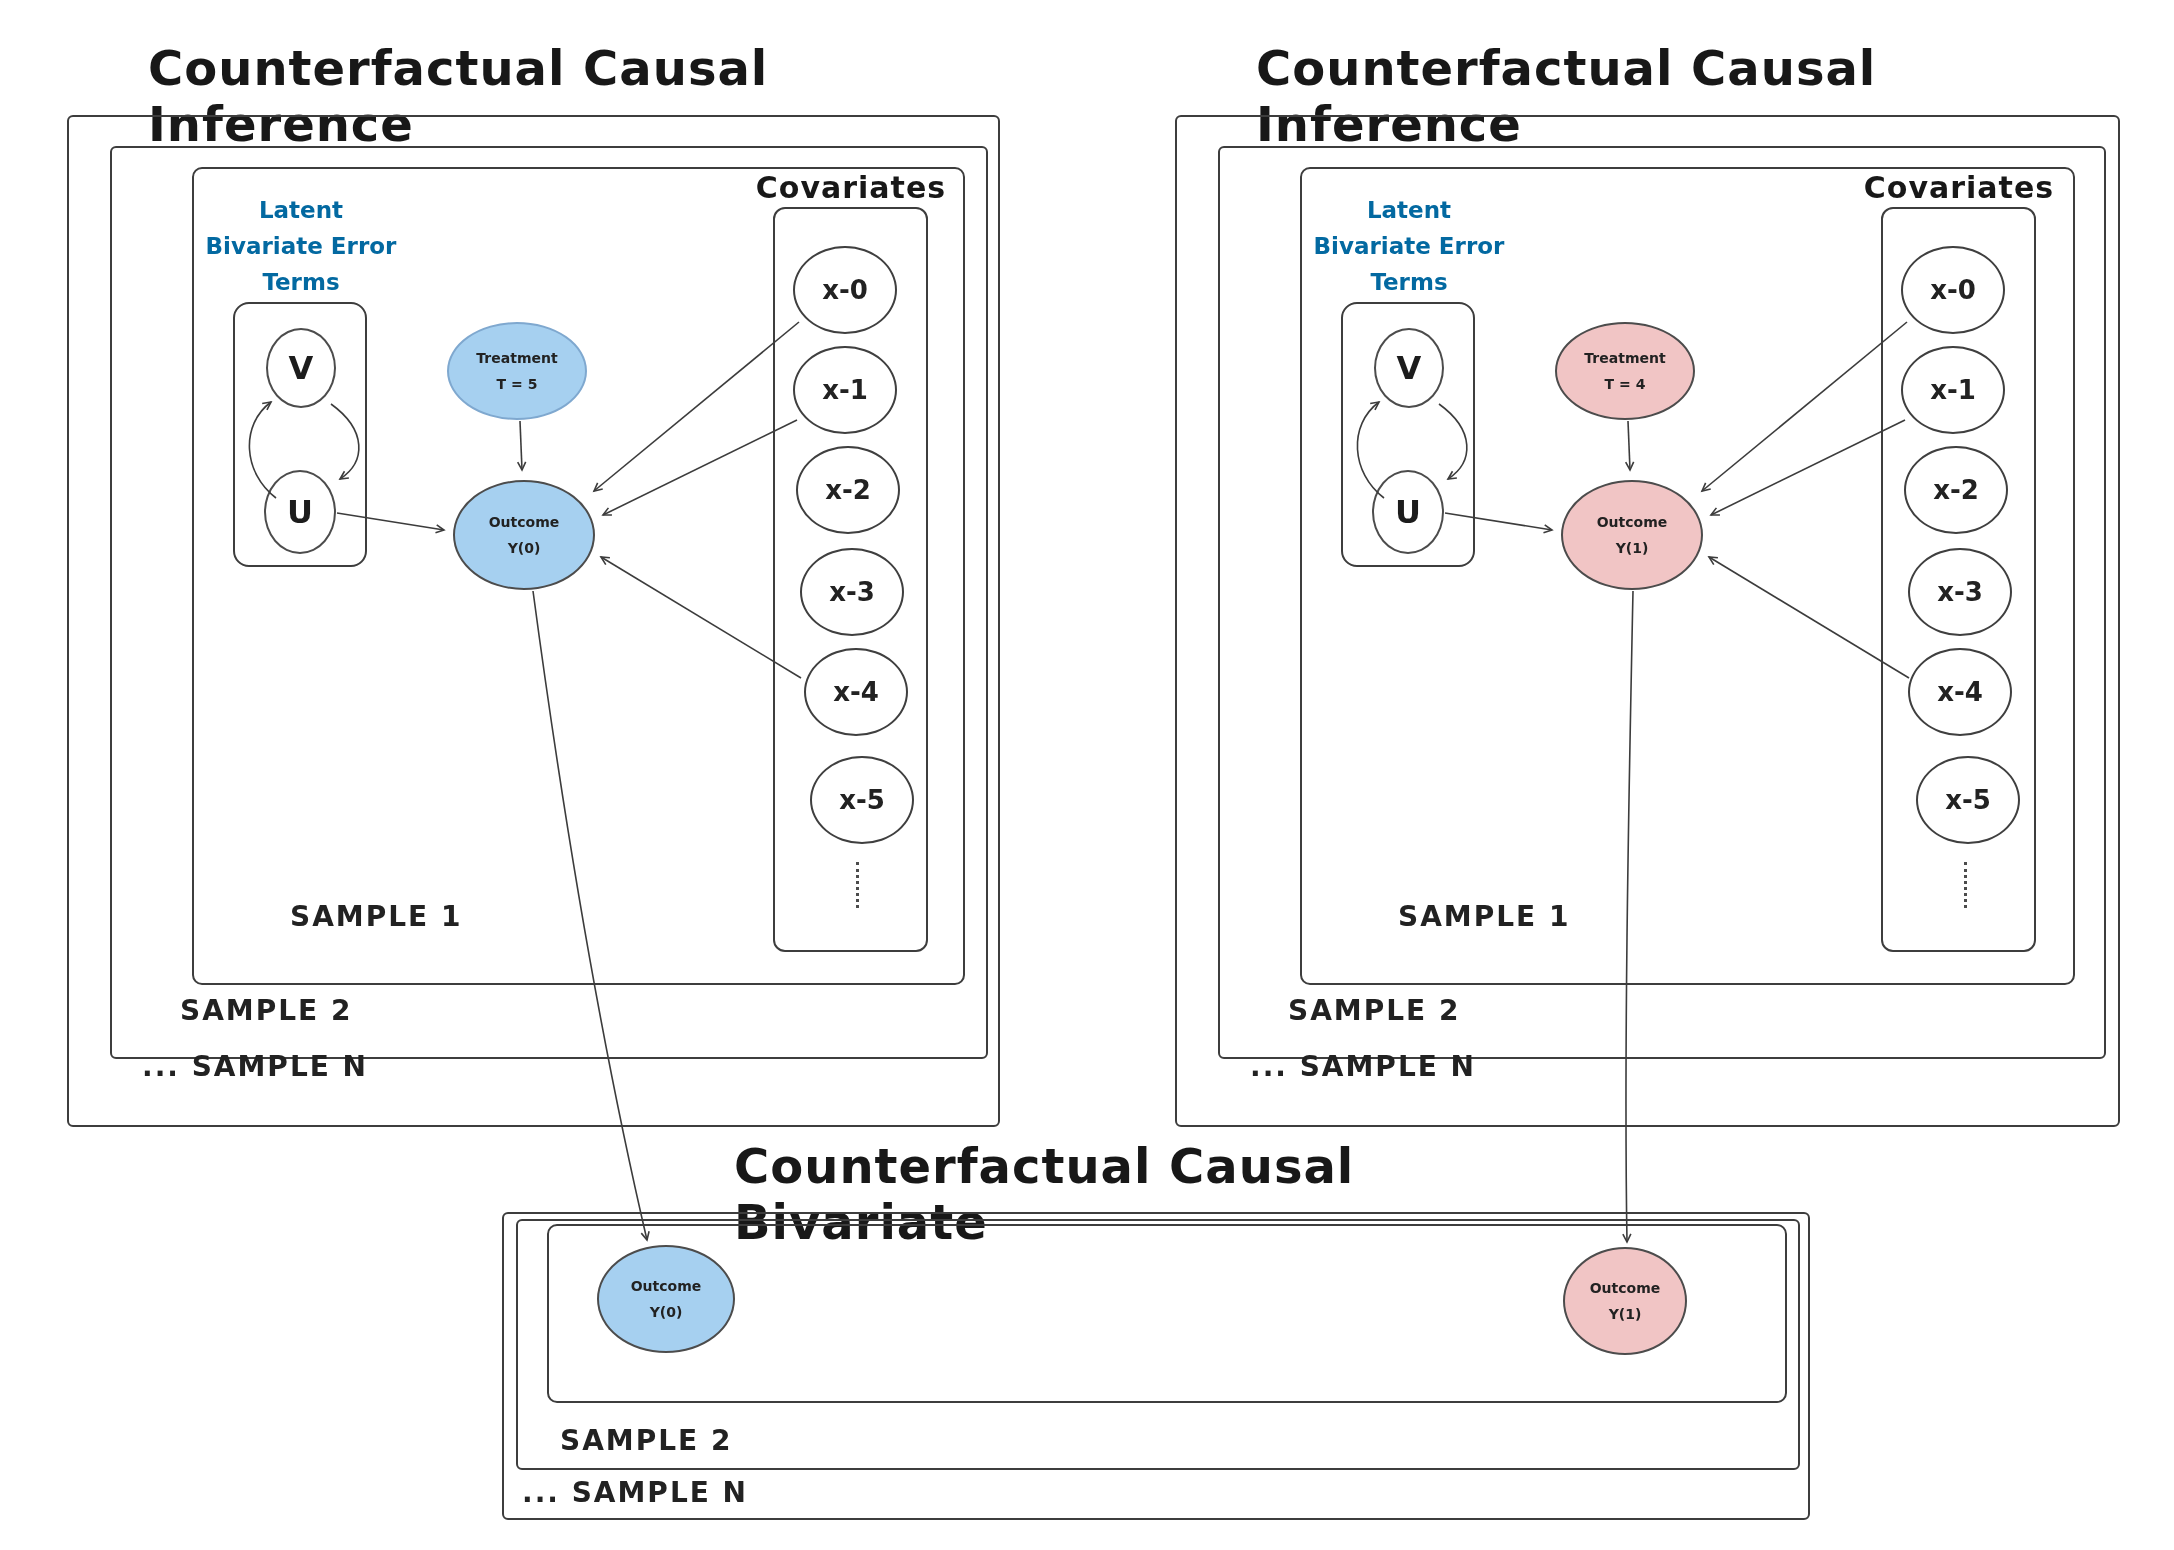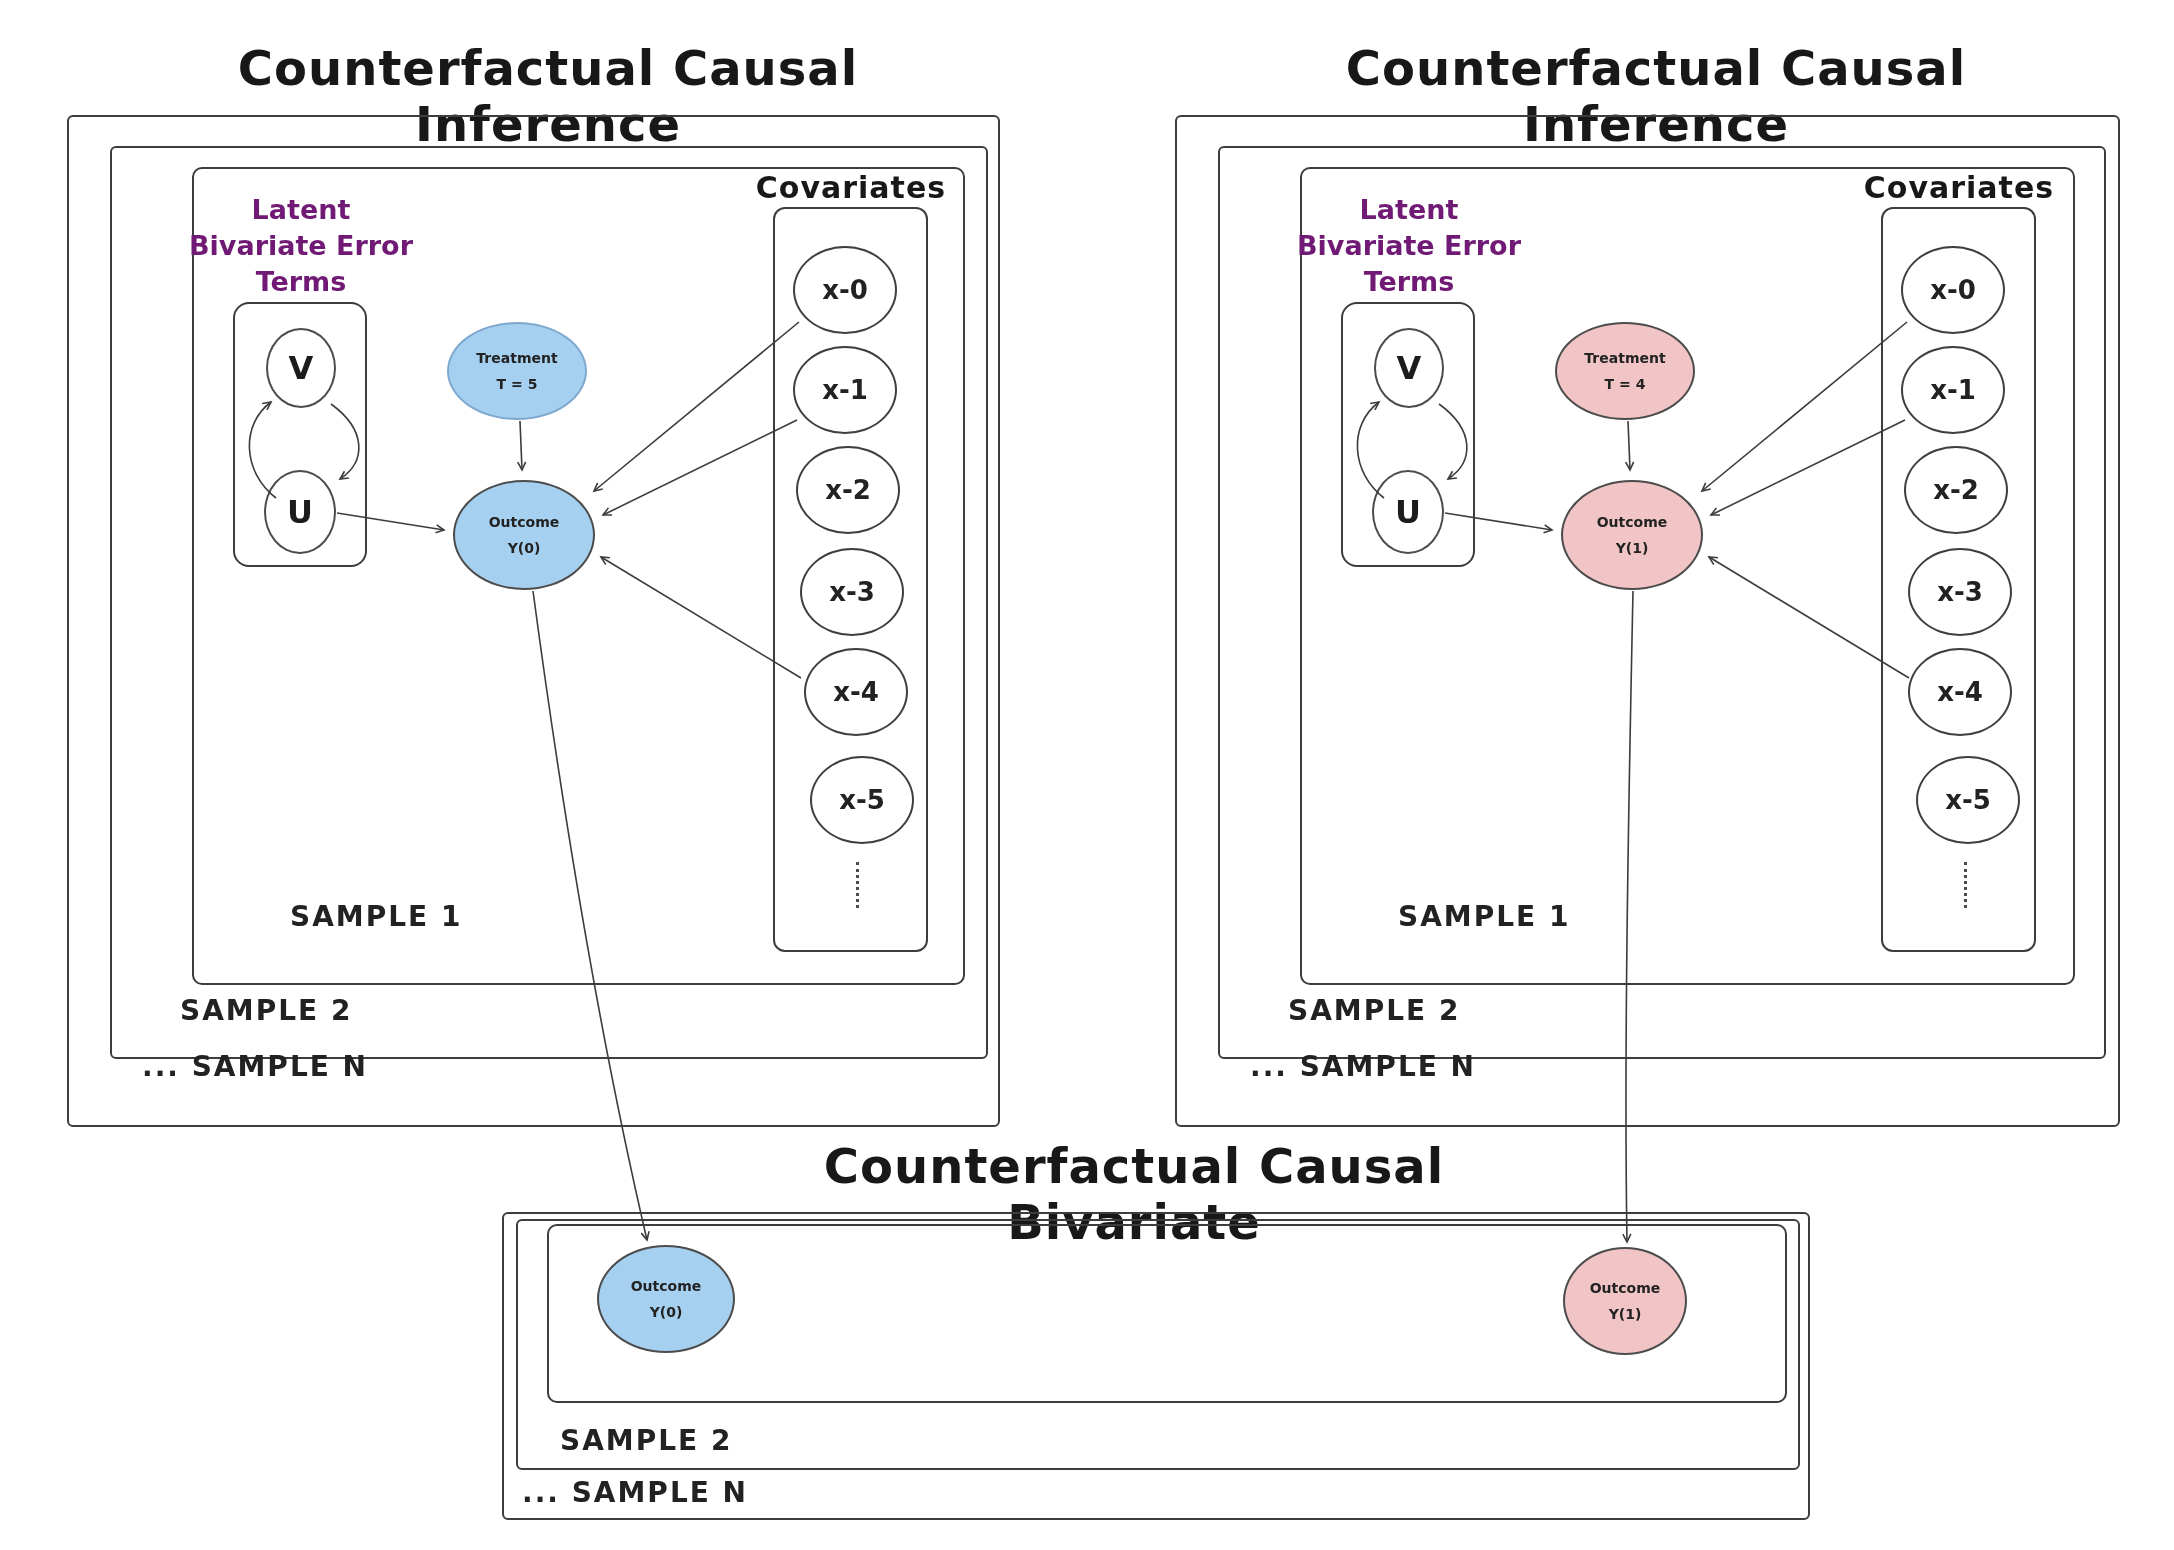--- a/index.html
+++ b/index.html
@@ -11,32 +11,32 @@
     --box:#3d3d3d;
   }
   *{box-sizing:border-box;margin:0;padding:0;}
   body{
     width:2174px;height:1550px;background:#ffffff;
     font-family:"DejaVu Sans","Liberation Sans",sans-serif;
     color:#1c1c1c;position:relative;overflow:hidden;
   }
   .abs{position:absolute;}
   .panel-title{
-    font-size:48px;font-weight:bold;letter-spacing:1px;text-align:center;
+    font-size:48px;font-weight:bold;letter-spacing:1px;
     color:#181818;
   }
   .frame{
     position:absolute;border:2px solid var(--box);border-radius:6px;background:transparent;
   }
   .frame.inner{border-radius:10px;}
   .sample-label{
     position:absolute;font-size:28px;font-weight:bold;letter-spacing:2px;color:#222;
   }
   .section-label{
-    position:absolute;font-size:27px;font-weight:bold;text-align:center;line-height:36px;color:#701a75;
+    position:absolute;font-size:23px;font-weight:bold;text-align:center;line-height:36px;color:#0369a1;
   }
   .cov-title{
     position:absolute;font-size:30px;font-weight:bold;text-align:center;letter-spacing:1px;color:#181818;
   }
   .node{
     position:absolute;border-radius:50%;border:2px solid var(--node-stroke);
     display:flex;flex-direction:column;align-items:center;justify-content:center;
     text-align:center;background:#fff;
   }
   .node.blue{background:var(--control-fill);}

